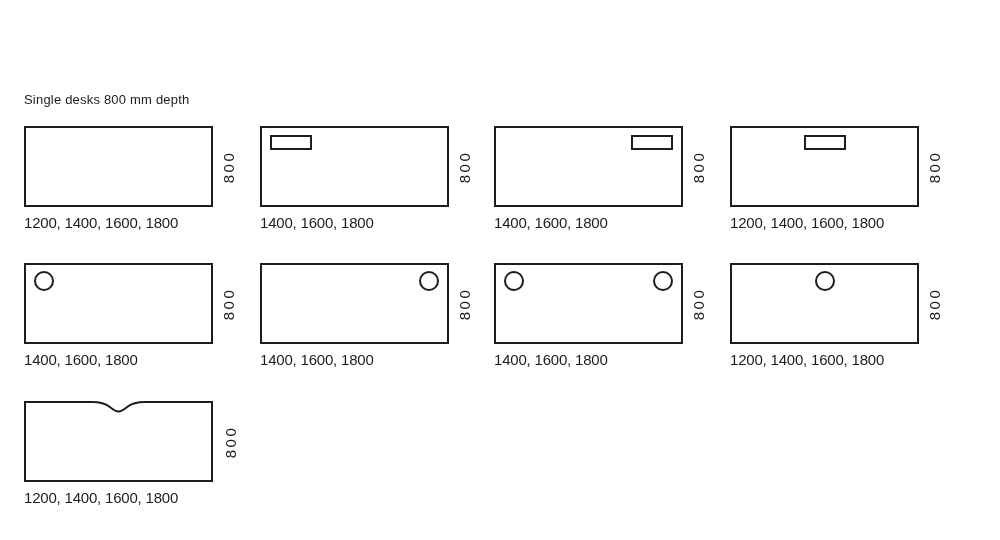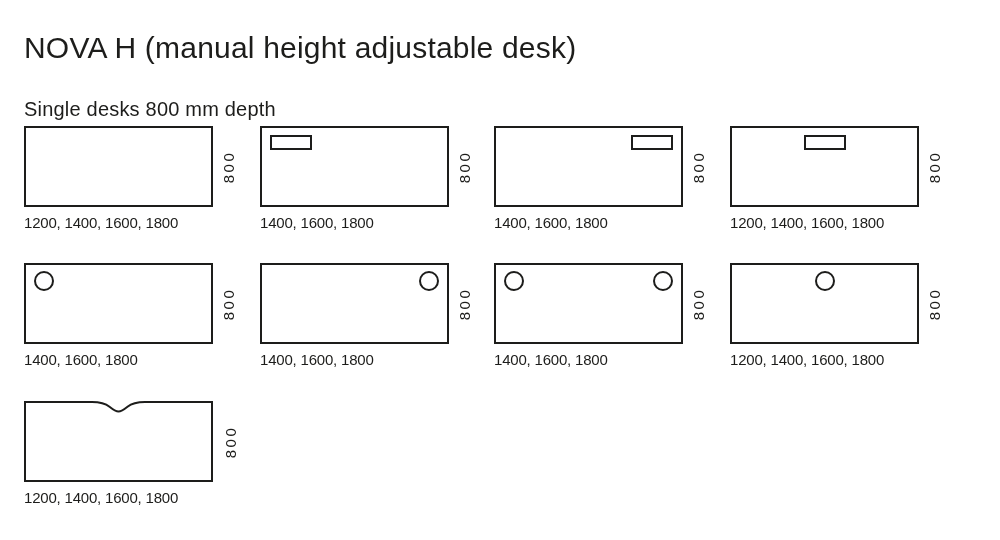--- a/index.html
+++ b/index.html
@@ -24,21 +24,21 @@
     top: 11px;
     font-size: 30px;
     font-weight: 400;
     letter-spacing: 0.2px;
     white-space: nowrap;
   }
   .section-subtitle {
     position: absolute;
     left: 24px;
     top: 81px;
-    font-size: 20px;
+    font-size: 13px;
     font-weight: 400;
     letter-spacing: 0.2px;
     white-space: nowrap;
   }
   .desk-cell {
     position: absolute;
     width: 189px;
   }
   .desk-top {
     position: relative;
@@ -91,21 +91,20 @@
     background: #ffffff;
   }
   .pos-left   { left: 8px; }
   .pos-right  { right: 8px; }
   .pos-center { left: 50%; transform: translateX(-50%); }
 </style>
 </head>
 <body>
 
 <div class="sheet">
-  <h1 class="page-title">NOVA H (manual height adjustable desk)</h1>
   <h2 class="section-subtitle">Single desks 800 mm depth</h2>
   <div id="grid">
       <div class="desk-cell" style="left: 24px; top: 126px;">
     <div class="desk-top">
       <span class="depth-label">800</span>
     </div>
     <div class="width-label">1200, 1400, 1600, 1800</div>
   </div>
       <div class="desk-cell" style="left: 260px; top: 126px;">
     <div class="desk-top">

